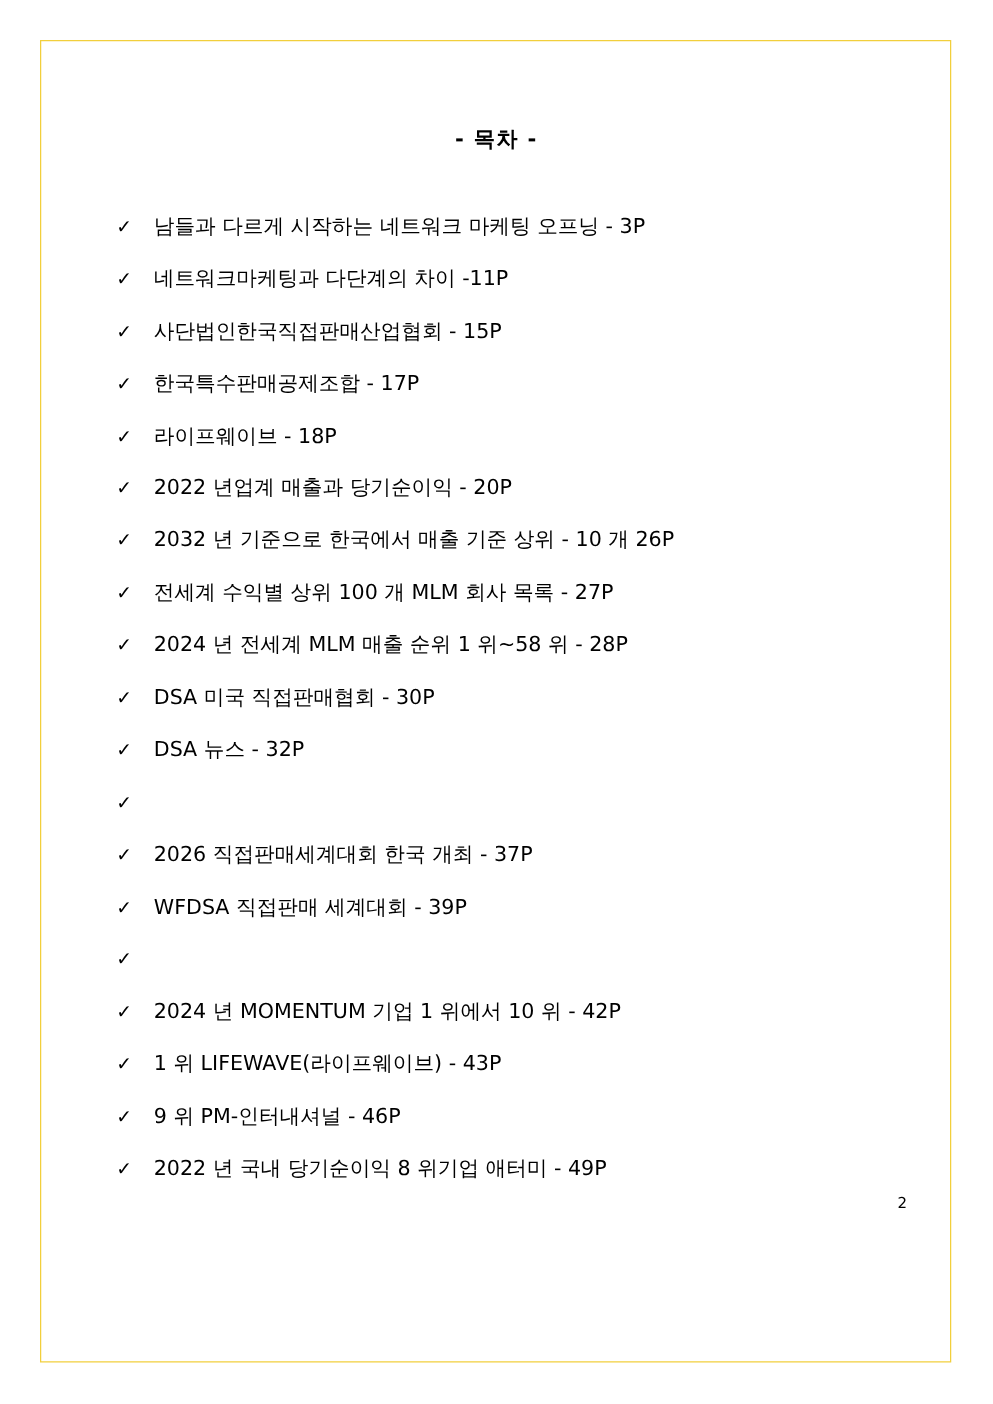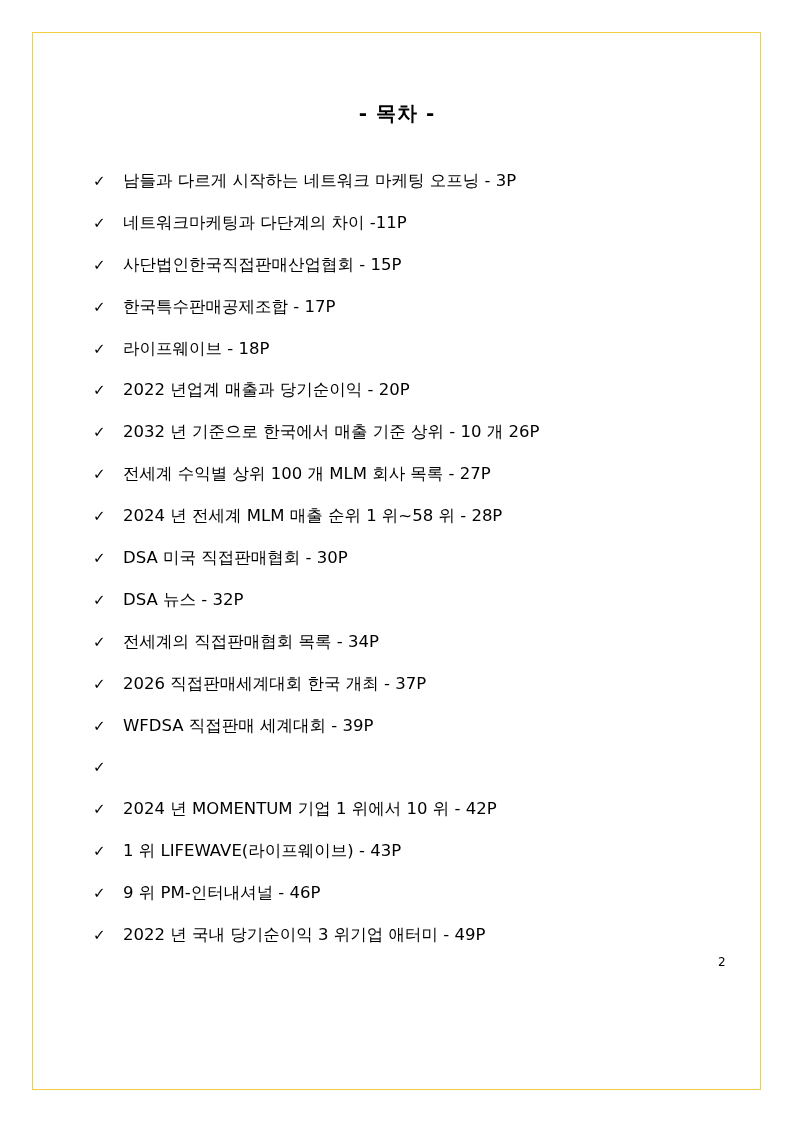--- a/index.html
+++ b/index.html
@@ -1,21 +1,21 @@
 <!DOCTYPE html>
 <html><head>
 <meta charset="utf-8">
 <style>
   html, body { margin: 0; padding: 0; background: #ffffff; }
   body { width: 794px; height: 1123px; position: relative; overflow: hidden;
          font-family: "DejaVu Sans", "Liberation Sans", sans-serif; color: #000; }
   .page-border { position: absolute; left: 32px; top: 32px; width: 729px; height: 1058px;
                  border: 1.5px solid #f2cf3c; box-sizing: border-box; }
   .title { position: absolute; left: 0; width: 794px; top: 100px; text-align: center;
-           font-size: 20px; font-weight: bold; letter-spacing: 1px; }
+           font-size: 17px; font-weight: bold; letter-spacing: 1px; }
   .toc { position: absolute; left: 93px; top: 160px; margin: 0; padding: 0; list-style: none; }
   .toc-item { height: 41.9px; display: flex; align-items: center; font-size: 16.5px;
               white-space: nowrap; }
   .check { width: 30px; font-size: 15px; display: inline-block; }
   .page-num { position: absolute; left: 718px; top: 955px; font-size: 12px; }
 </style>
 </head>
 <body>
 
 <div class="page-border"></div>
@@ -62,21 +62,20 @@
   <li class="toc-item">
       <span class="check">✓</span>
       <span>DSA 미국 직접판매협회 - 30P</span>
     </li>
   <li class="toc-item">
       <span class="check">✓</span>
       <span>DSA 뉴스 - 32P</span>
     </li>
   <li class="toc-item">
       <span class="check">✓</span>
-      <span>전세계의 직접판매협회 목록 - 34P</span>
     </li>
   <li class="toc-item">
       <span class="check">✓</span>
       <span>2026 직접판매세계대회 한국 개최 - 37P</span>
     </li>
   <li class="toc-item">
       <span class="check">✓</span>
       <span>WFDSA 직접판매 세계대회 - 39P</span>
     </li>
   <li class="toc-item">
@@ -89,17 +88,17 @@
   <li class="toc-item">
       <span class="check">✓</span>
       <span>1 위 LIFEWAVE(라이프웨이브) - 43P</span>
     </li>
   <li class="toc-item">
       <span class="check">✓</span>
       <span>9 위 PM-인터내셔널 - 46P</span>
     </li>
   <li class="toc-item">
       <span class="check">✓</span>
-      <span>2022 년 국내 당기순이익 3 위기업 애터미 - 49P</span>
+      <span>2022 년 국내 당기순이익 8 위기업 애터미 - 49P</span>
     </li>
 </ul>
 
 <div class="page-num">2</div>
 
 </body></html>

